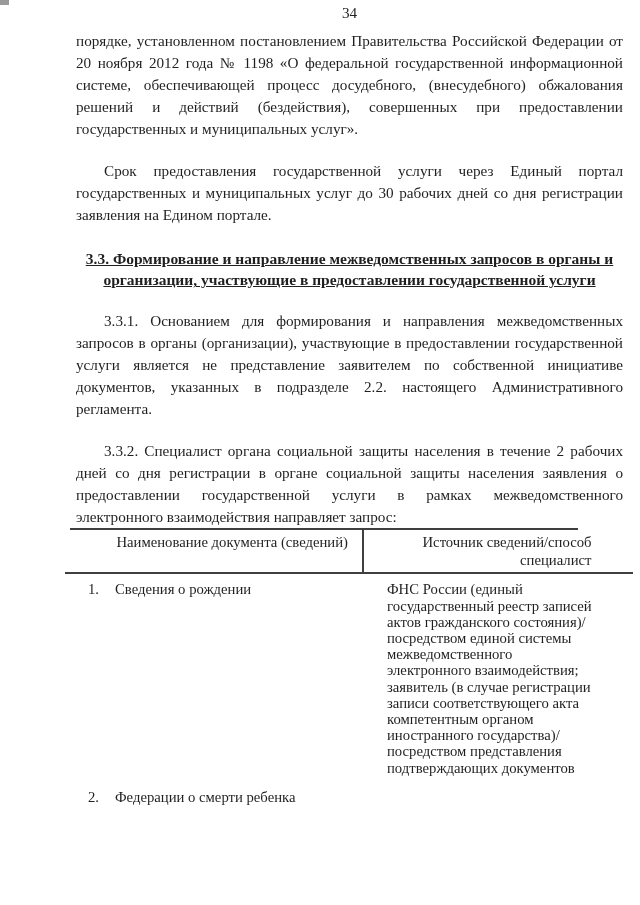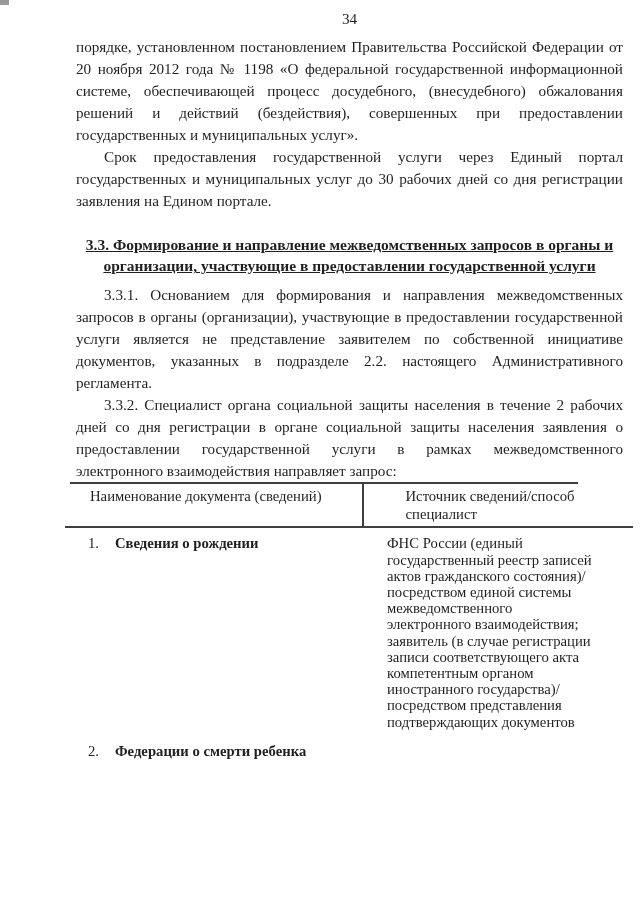--- a/index.html
+++ b/index.html
@@ -11,34 +11,34 @@
     color: #1f1f1f;
     position: relative;
   }
   .scan-speck {
     position: absolute; left: 0; top: 0;
     width: 9px; height: 5px; background: #9a9a9a;
   }
   .page {
     box-sizing: border-box;
     width: 640px; height: 905px;
-    padding: 10px 17px 0 76px;
+    padding: 4px 17px 0 76px;
   }
   .page-number {
     text-align: center;
     font-size: 15.2px; line-height: 18.4px;
     margin: 0 0 8px 0;
   }
   .body-par {
     margin: 0;
     font-size: 15.2px;
     line-height: 22px;
     text-align: justify;
   }
-  .indent { text-indent: 28px; }
+  .indent { text-indent: 28px; margin-top: 20px; }
   .section-heading {
     margin: 22px 0 8px 0;
     font-size: 15.5px;
     line-height: 21px;
     font-weight: bold;
     text-align: center;
     text-decoration: underline;
   }
   
   .req-table {
@@ -51,21 +51,21 @@
     border-top: 2px solid #3f3f3f;
   }
   .t-header {
     display: flex;
     min-height: 42px;
     align-items: flex-start;
   }
   .t-cell {
     font-size: 14.7px;
     line-height: 17.6px;
-    text-align: left;
+    text-align: right;
     padding-top: 4px;
   }
   .t-cell.left  { width: 292px; box-sizing: border-box; padding-left: 20px; padding-right: 14px; }
   .t-cell.right {
     width: 271px; box-sizing: border-box;
     border-left: 2px solid #3f3f3f;
     min-height: 42px;
   }
   .t-cell.right .inner { max-width: 186px; margin: 0 auto; }
   .t-bottom-rule {
@@ -74,21 +74,21 @@
     border-top: 2px solid #3f3f3f;
   }
   .t-row {
     display: flex;
     padding-top: 7px;
     font-size: 14.7px;
     line-height: 16.2px;
   }
   .t-row.second { padding-top: 13px; }
   .t-num { width: 27px; padding-left: 18px; box-sizing: content-box; }
-  .t-doc { width: 247px; padding-right: 8px; box-sizing: border-box; font-weight: bold; }
+  .t-doc { width: 247px; padding-right: 8px; box-sizing: border-box; }
   .t-src { width: 212px; margin-left: 25px; }
 </style>
 </head>
 <body>
 
 <div class="scan-speck"></div>
 
 <div class="page">
 
   <div class="page-number">34</div>

